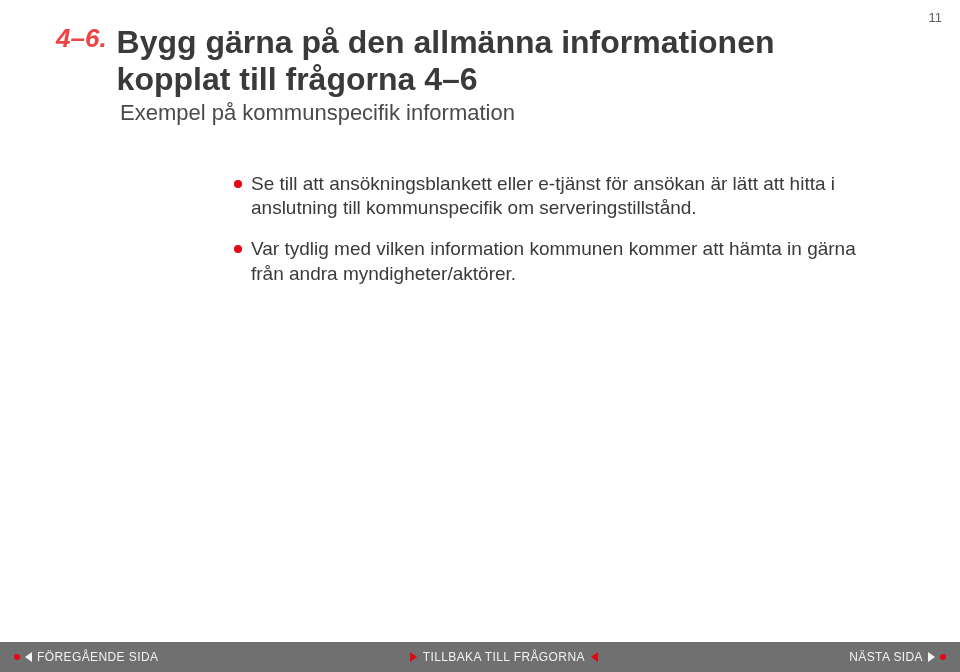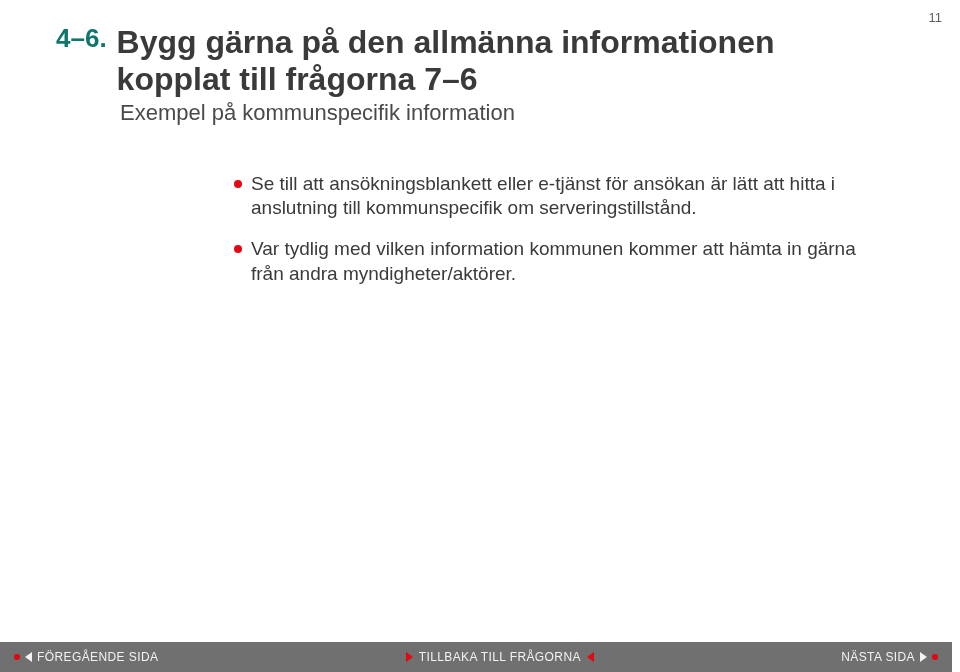--- a/index.html
+++ b/index.html
@@ -24,23 +24,24 @@
   }
   .heading-row {
     display: flex;
     align-items: flex-start;
     gap: 10px;
     margin-top: 6px;
   }
   .heading-prefix {
     font-size: 26px;
     font-weight: 700;
-    color: #0f766e;
+    color: #ef4444;
     white-space: nowrap;
     line-height: 1.15;
+    font-style: italic;
   }
   .heading-main {
     font-size: 32px;
     font-weight: 700;
     color: #3a3a3a;
     line-height: 1.15;
   }
   .subtitle {
     margin-left: 64px;
     margin-top: 2px;
@@ -67,21 +68,21 @@
     flex: 0 0 8px;
     margin-top: 8px;
   }
   .bullet-text {
     font-size: 19px;
     color: #3a3a3a;
     line-height: 1.3;
   }
   .footer {
     position: absolute;
-    left: 0; right: 8px; bottom: 0;
+    left: 0; right: 0; bottom: 0;
     height: 30px;
     background: #707070;
     display: flex;
     align-items: center;
     color: #f2f2f2;
     font-size: 12px;
     letter-spacing: 0.4px;
     padding: 0 14px;
   }
   .footer .spacer { flex: 1; }
@@ -121,21 +122,21 @@
 <body>
 
 <div class="page">
 
   <div class="page-number">11</div>
 
   <div class="heading-row">
     <div class="heading-prefix">4–6.</div>
     <div>
       <div class="heading-main">Bygg gärna på den allmänna informationen</div>
-      <div class="heading-main">kopplat till frågorna 7–6</div>
+      <div class="heading-main">kopplat till frågorna 4–6</div>
     </div>
   </div>
 
   <div class="subtitle">Exempel på kommunspecifik information</div>
 
   <div class="bullets">
     <div class="bullet">
       <span class="dot"></span>
       <span class="bullet-text">Se till att ansökningsblankett eller e-tjänst för ansökan är lätt att hitta i anslutning till kommunspecifik om serveringstillstånd.</span>
     </div>

